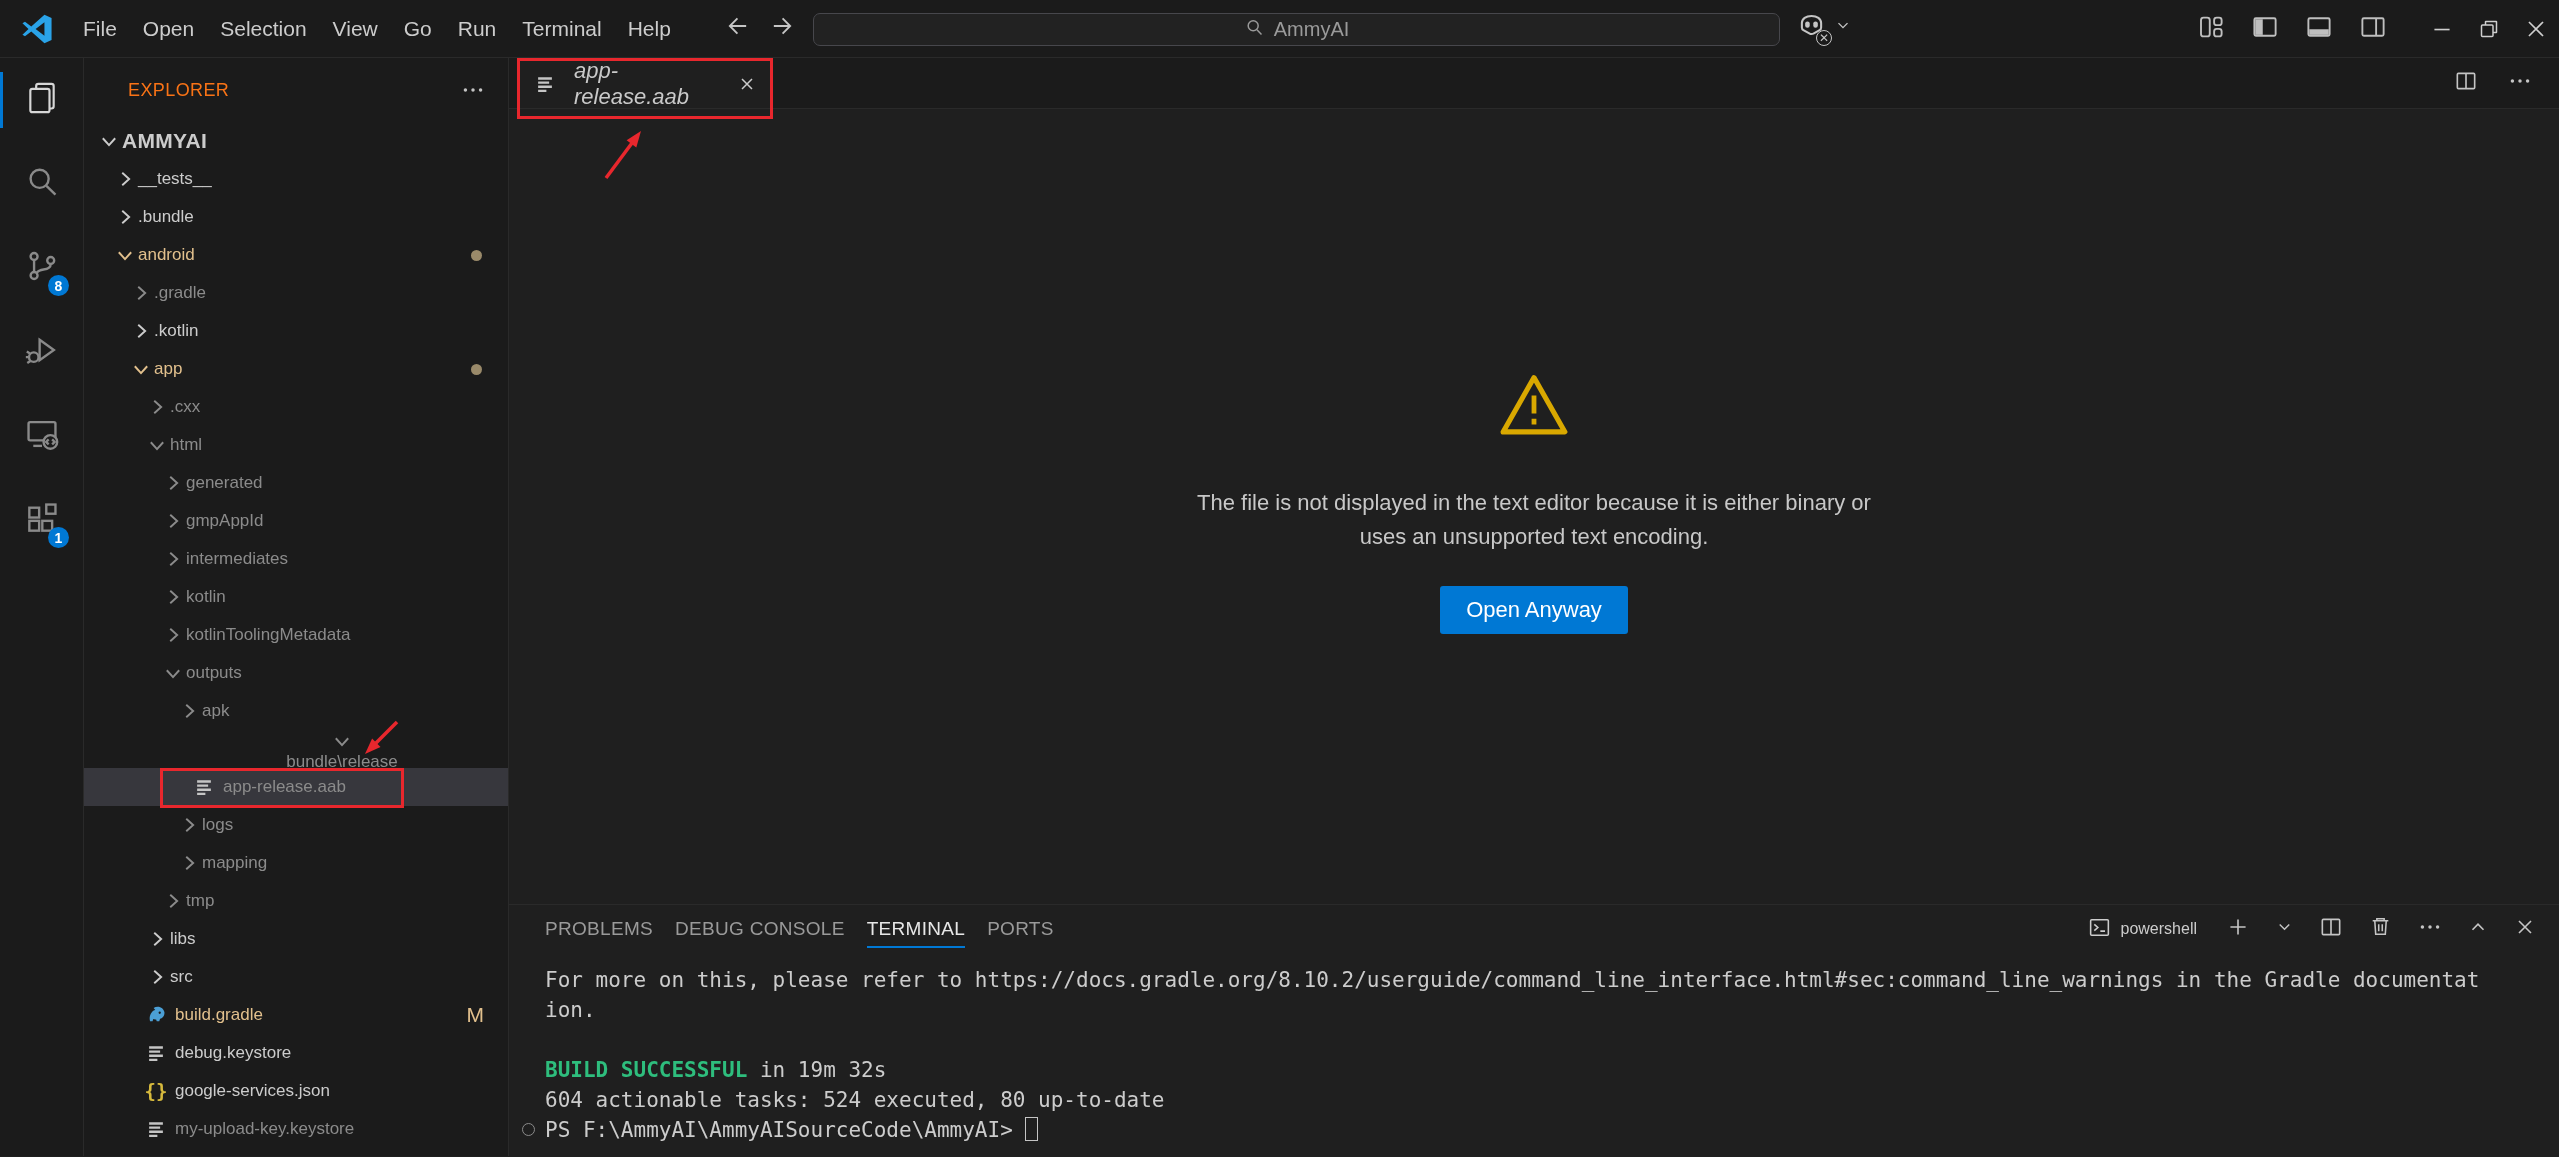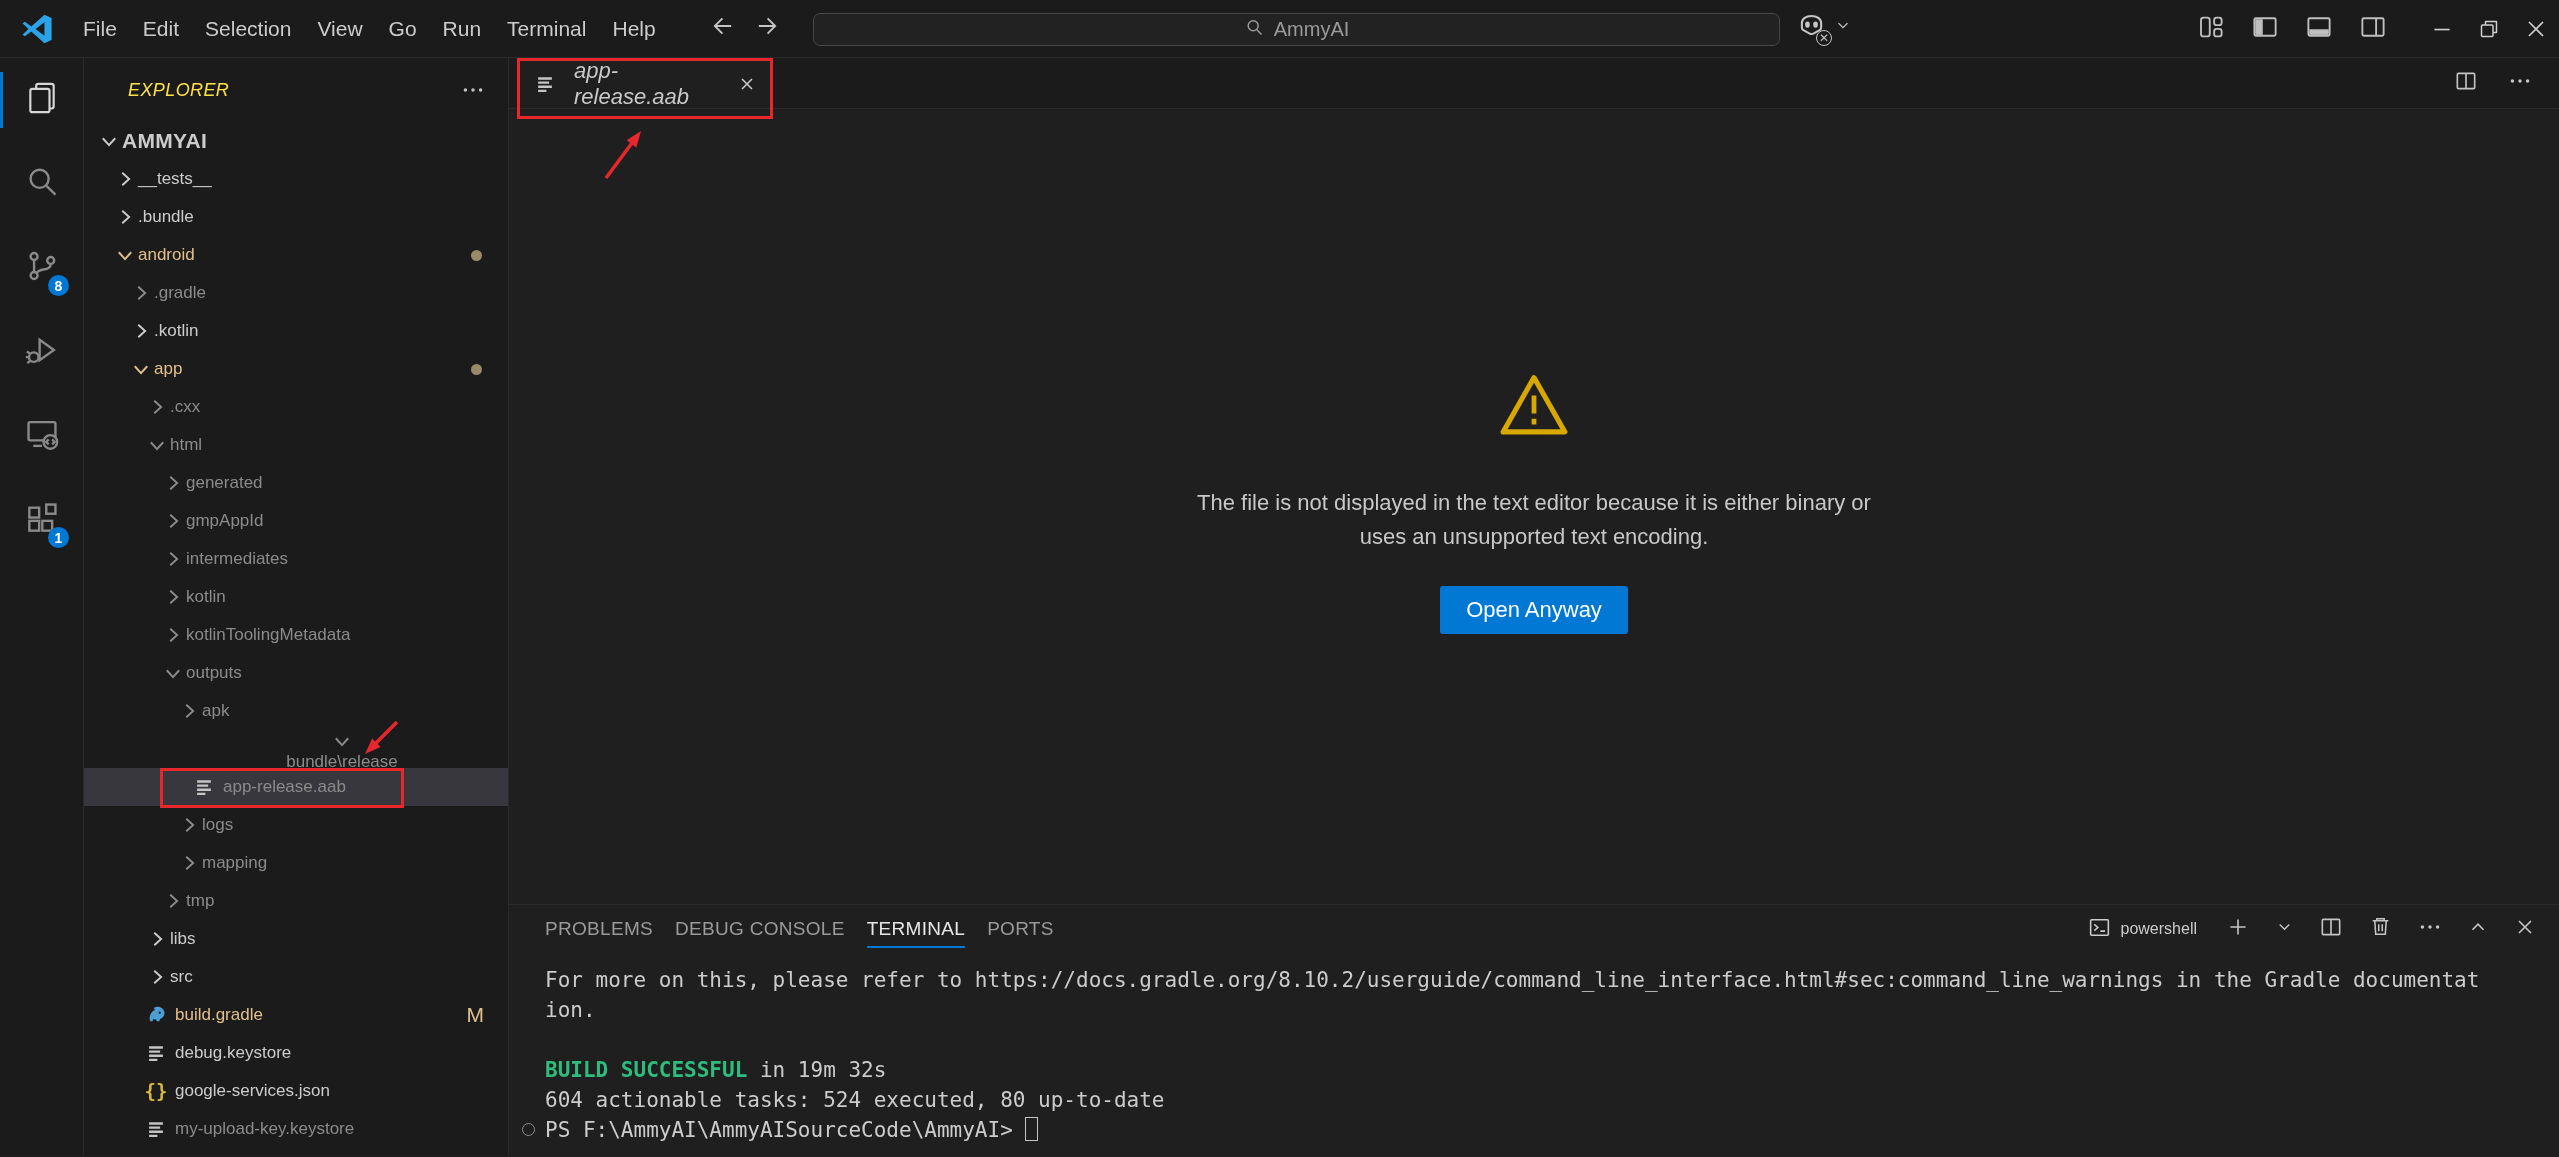--- a/index.html
+++ b/index.html
@@ -34,21 +34,21 @@
   .ab-item { height:84px; display:flex; align-items:center; justify-content:center;
               color:#8a8a8a; position:relative; }
   .ab-item.active { color:#d7d7d7; }
   .ab-item.active::before { content:""; position:absolute; left:0; top:14px; bottom:14px; width:3px; background:#0078d4; }
   .ab-badge { position:absolute; right:14px; bottom:14px; min-width:21px; height:21px; padding:0 4px;
               border-radius:11px; background:#0078d4; color:#ffffff; font-size:14px; font-weight:bold;
               display:flex; align-items:center; justify-content:center; }
 
   .sidebar { width:425px; background:#1b1b1b; border-right:1px solid #2a2a2a; position:relative; }
   .sidebar-header { height:64px; display:flex; align-items:center; padding:0 22px 0 44px; }
-  .sidebar-title { font-size:18px; color:#fde047; letter-spacing:.4px;font-style:italic; }
+  .sidebar-title { font-size:18px; color:#f97316; letter-spacing:.4px; }
   .sidebar-more { margin-left:auto; color:#c5c5c5; display:flex; }
 
   .tree-row { height:38px; display:flex; align-items:center; position:relative; cursor:default; white-space:nowrap; }
   .tree-row.selected { background:#37373d; }
   .twisty { width:26px; display:flex; align-items:center; justify-content:center; flex:none; }
   .tree-icon { width:24px; display:flex; align-items:center; justify-content:center; margin-right:7px; flex:none; }
   .tree-label { font-size:17px; color:#cccccc; }
   .tree-row.root .tree-label { font-weight:bold; font-size:21px; letter-spacing:.3px; }
   .tree-row.ignored, .tree-row.ignored .tree-label { color:#8b8b8b; }
   .tree-row.modified, .tree-row.modified .tree-label { color:#e2c08d; }
@@ -98,21 +98,21 @@
 <body>
 
 <div class="titlebar">
   <span class="vscode-logo">
     <svg width="34" height="34" viewBox="0 0 32 32">
         <path fill="#2aa3e8" fill-rule="evenodd" d="M23 2.5 10.6 13.7 4.7 9.2 2.3 10.6 8 16 2.3 21.4l2.4 1.4 5.9-4.5L23 29.5l6.7-3.2V5.7L23 2.5zm0 7.2v12.6L14.7 16 23 9.7z"></path>
       </svg>
   </span>
   <div class="menu-bar">
       <span class="menu-item">File</span>
-      <span class="menu-item">Edit</span>
+      <span class="menu-item">Open</span>
       <span class="menu-item">Selection</span>
       <span class="menu-item">View</span>
       <span class="menu-item">Go</span>
       <span class="menu-item">Run</span>
       <span class="menu-item">Terminal</span>
       <span class="menu-item">Help</span>
     </div>
   <div class="nav-arrows">
     <span>
       <svg width="28" height="28" viewBox="0 0 24 24" fill="none" stroke="currentColor" stroke-width="1.6">

